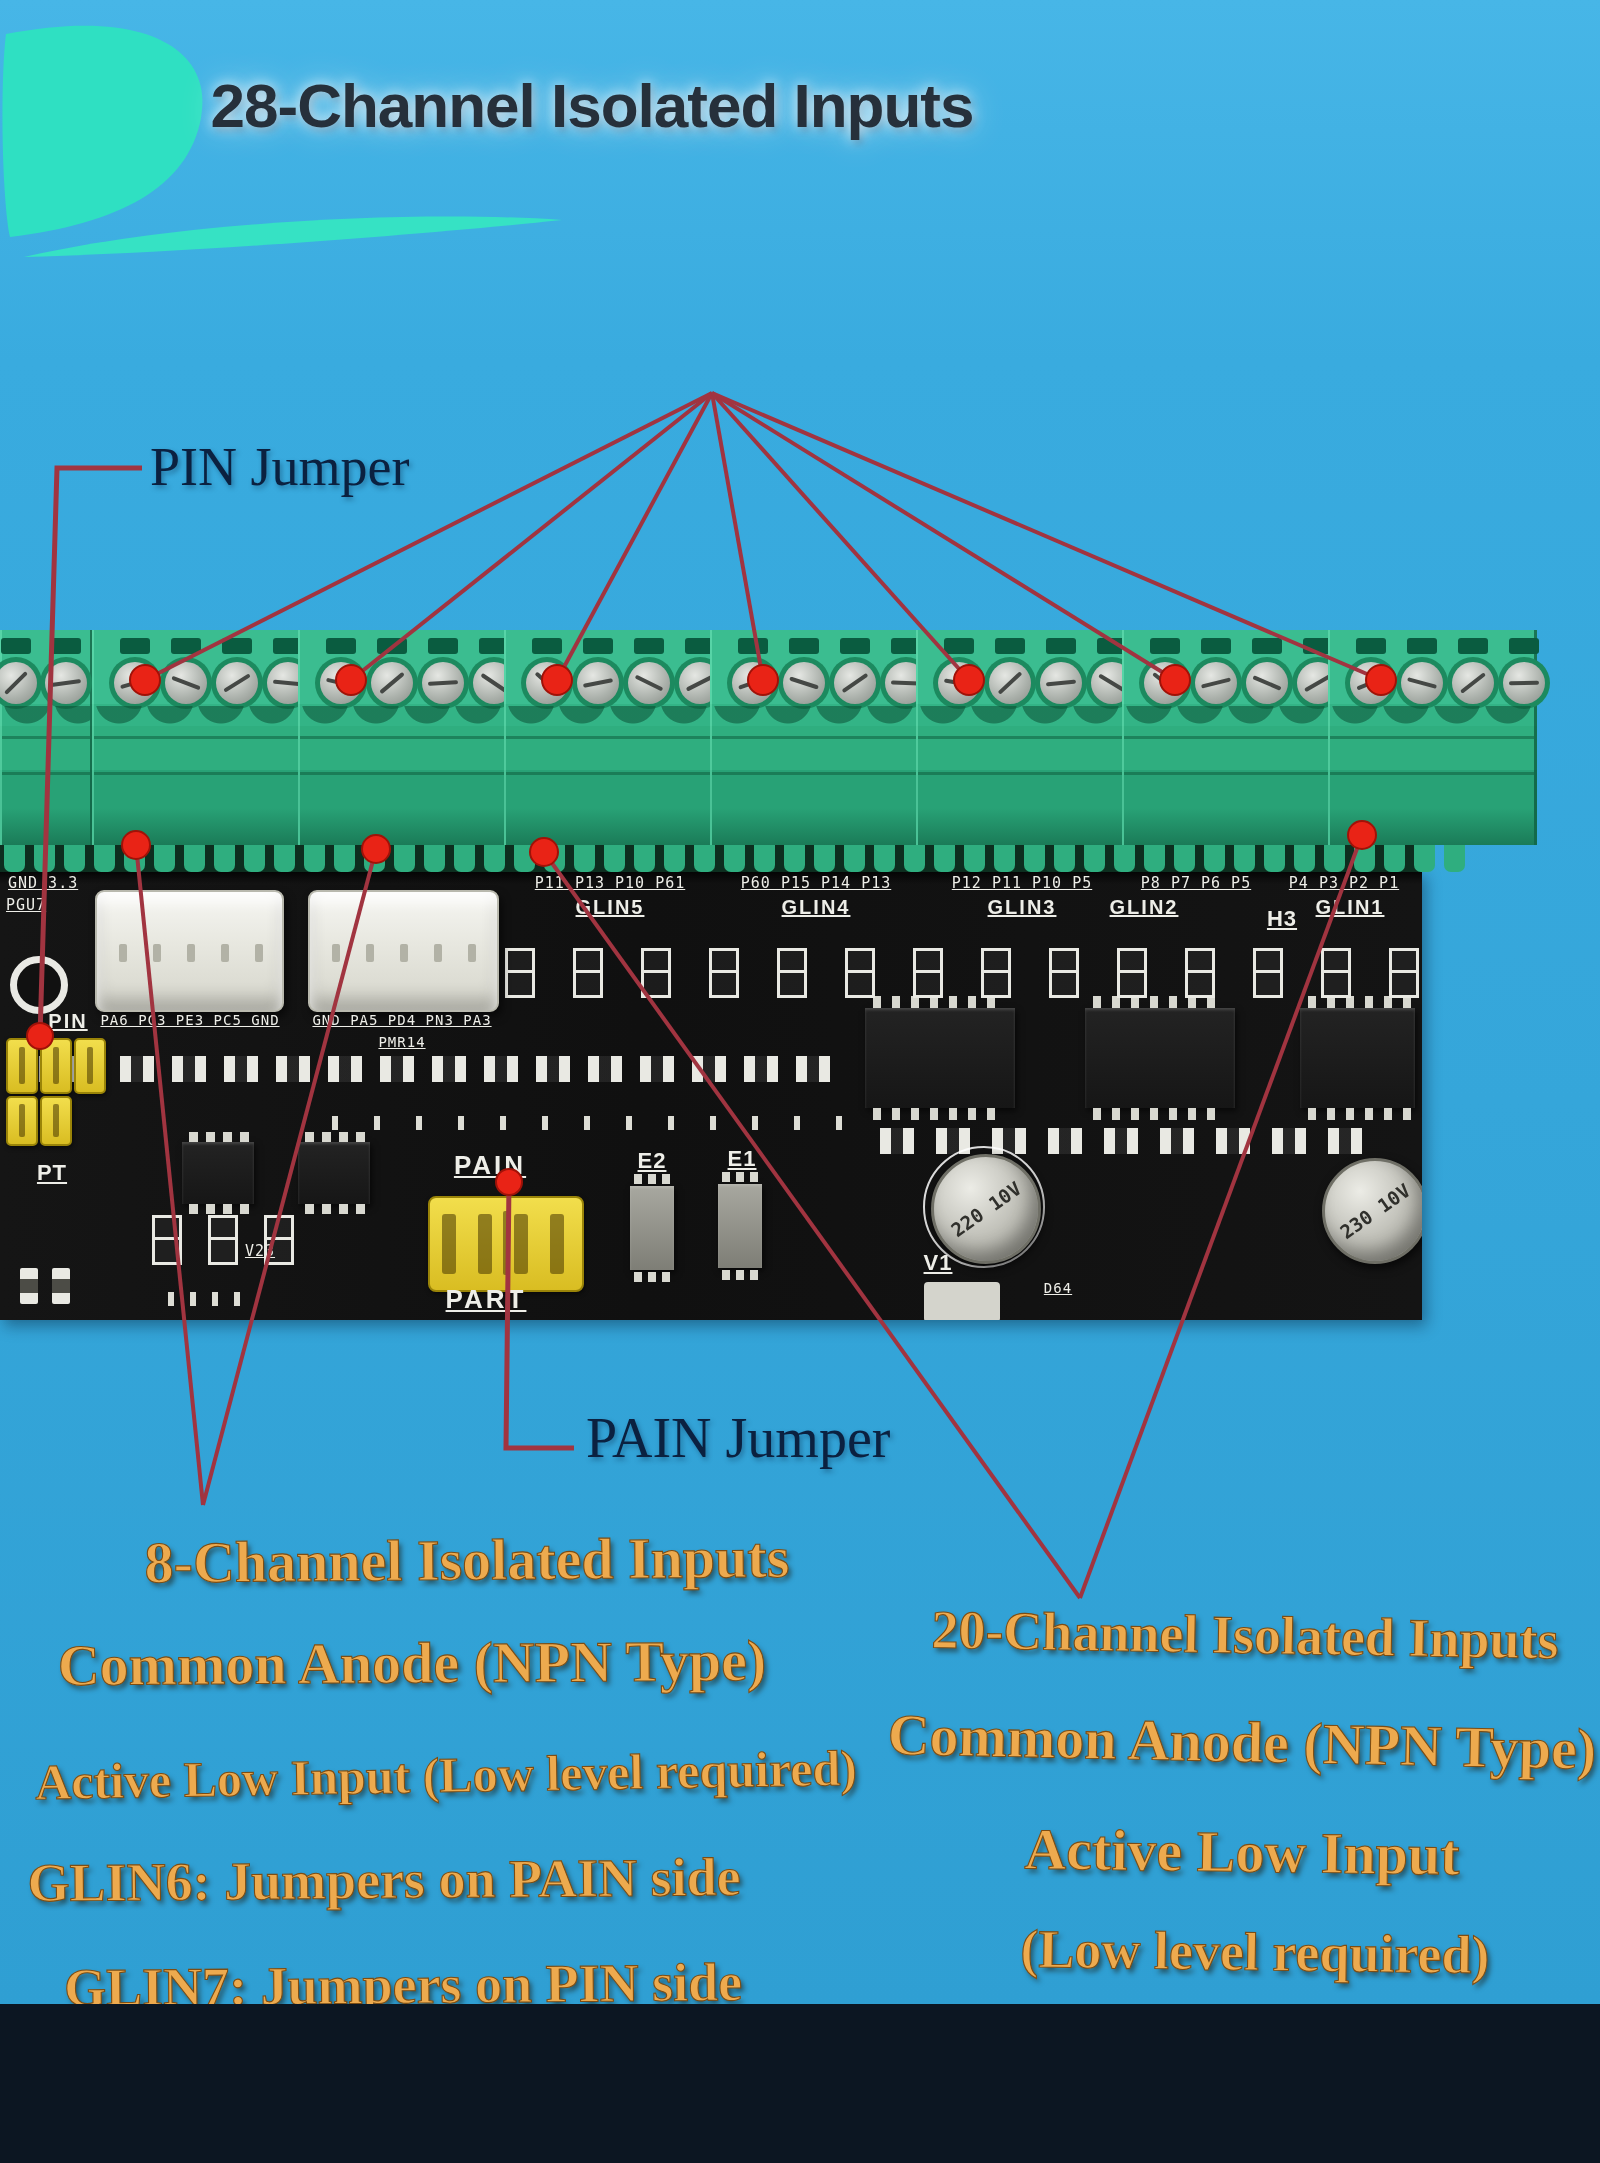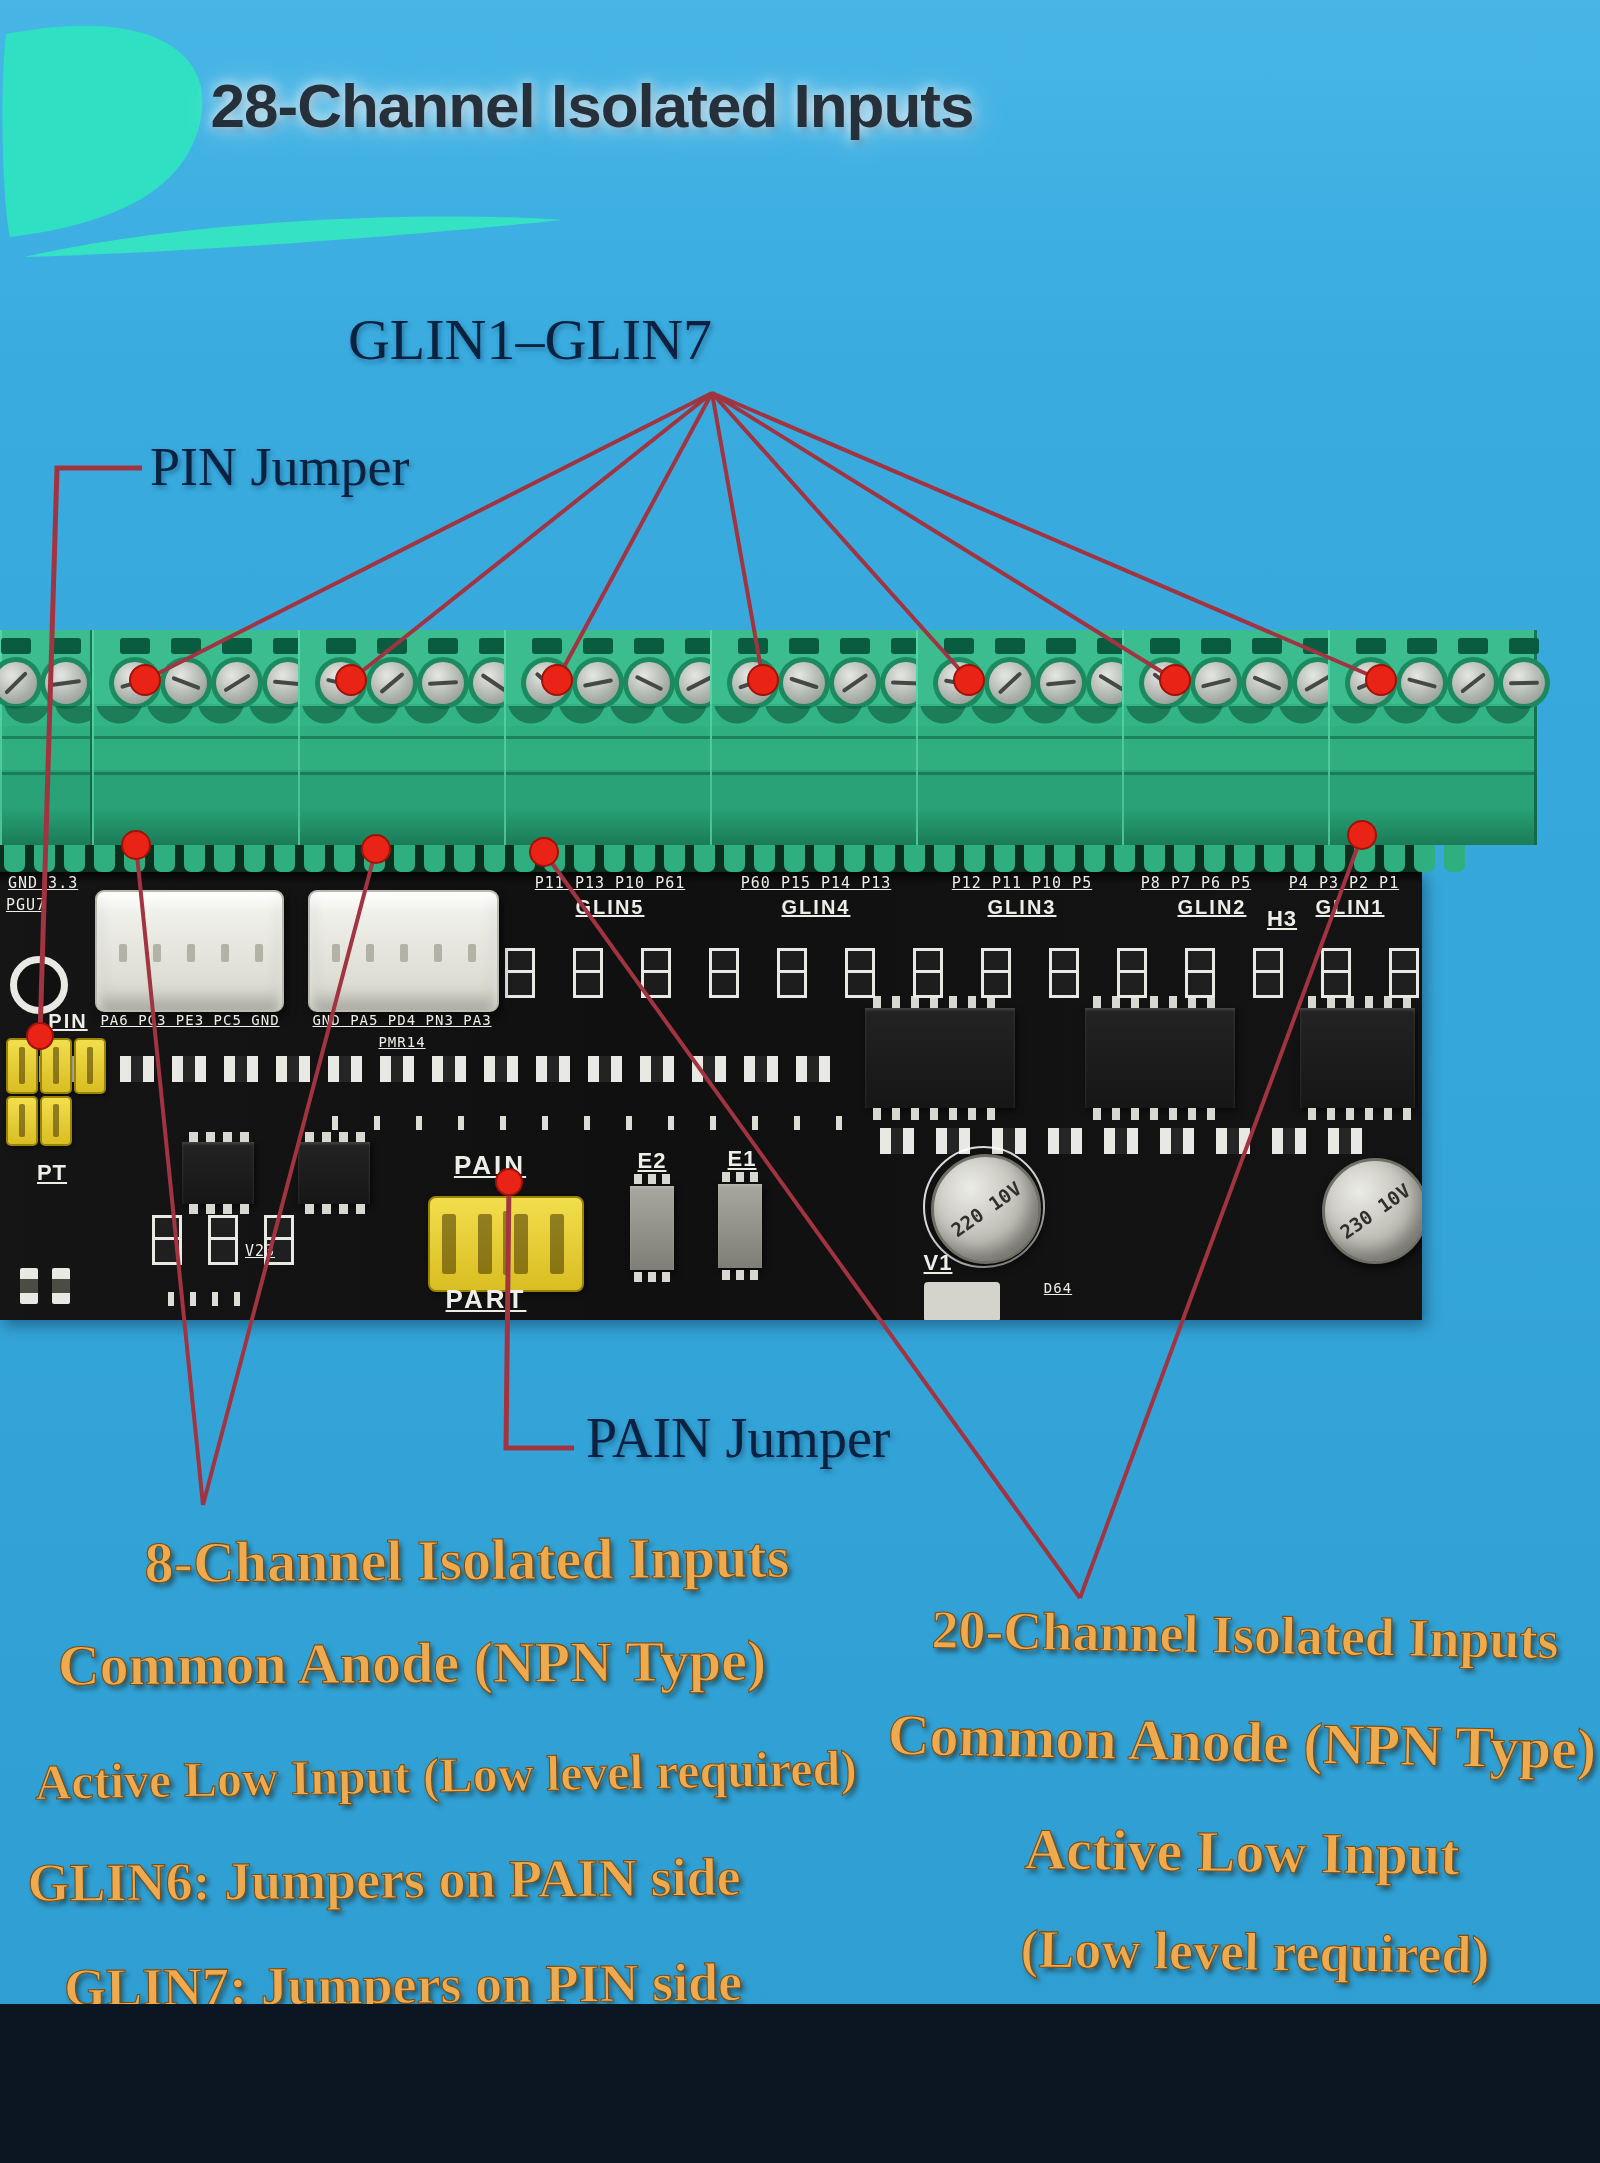--- a/index.html
+++ b/index.html
@@ -96,21 +96,20 @@
 
 <div class="stage">
 
   <svg id="swooshes" width="1600" height="2163" viewBox="0 0 1600 2163">
     <path d="M6,34 C150,6 214,52 201,118 C188,188 118,224 10,237 C2,198 0,82 6,34 Z" fill="#2fe0c2"></path>
     <path d="M24,257 C180,221 420,210 562,220 C420,235 180,253 24,257 Z" fill="#36e2c4"></path>
   </svg>
 
   <div class="title">28-Channel Isolated Inputs</div>
 
-  <div class="callout center" style="left:530px;top:306px;font-size:58px;">GLIN1–GLIN7</div>
   <div class="callout" style="left:150px;top:436px;font-size:54px;">PIN Jumper</div>
   <div class="callout" style="left:586px;top:1406px;font-size:56px;">PAIN Jumper</div>
 
   <div id="board">
     <div class="xh" style="left:95px;top:20px;width:185px;height:118px;">
         <div class="xhpin" style="left: 22px;"></div>
         <div class="xhpin" style="left: 56px;"></div>
         <div class="xhpin" style="left: 90px;"></div>
         <div class="xhpin" style="left: 124px;"></div>
         <div class="xhpin" style="left: 158px;"></div>
@@ -291,21 +290,21 @@
 
   <span class="silk la" style="left:8px;top:874px;z-index:30;position:absolute;">GND 3.3</span>
   <span class="silk la" style="left:6px;top:896px;position:absolute;">PGU7</span>
   <span class="silk" style="left:610px;top:874px;">P11 P13 P10 P61</span>
   <span class="silk glin" style="left:610px;top:896px;">GLIN5</span>
   <span class="silk" style="left:816px;top:874px;">P60 P15 P14 P13</span>
   <span class="silk glin" style="left:816px;top:896px;">GLIN4</span>
   <span class="silk" style="left:1022px;top:874px;">P12 P11 P10 P5</span>
   <span class="silk glin" style="left:1022px;top:896px;">GLIN3</span>
   <span class="silk" style="left:1196px;top:874px;">P8 P7 P6 P5</span>
-  <span class="silk glin" style="left:1212px;top:896px;">GLIN2</span>
+  <span class="silk glin" style="left:1144px;top:896px;">GLIN2</span>
   <span class="silk md" style="left:1282px;top:906px;">H3</span>
   <span class="silk" style="left:1344px;top:874px;">P4 P3 P2 P1</span>
   <span class="silk glin" style="left:1350px;top:896px;">GLIN1</span>
   <span class="silk sm" style="left:190px;top:1012px;">PA6 PC3 PE3 PC5 GND</span>
   <span class="silk sm" style="left:402px;top:1012px;">GND PA5 PD4 PN3 PA3</span>
   <span class="silk sm" style="left:402px;top:1034px;">PMR14</span>
   <span class="silk glin" style="left:68px;top:1010px;">PIN</span>
   <span class="silk md" style="left:52px;top:1160px;">PT</span>
   <span class="silk big" style="left:490px;top:1150px;">PAIN</span>
   <span class="silk big" style="left:486px;top:1284px;">PART</span>

